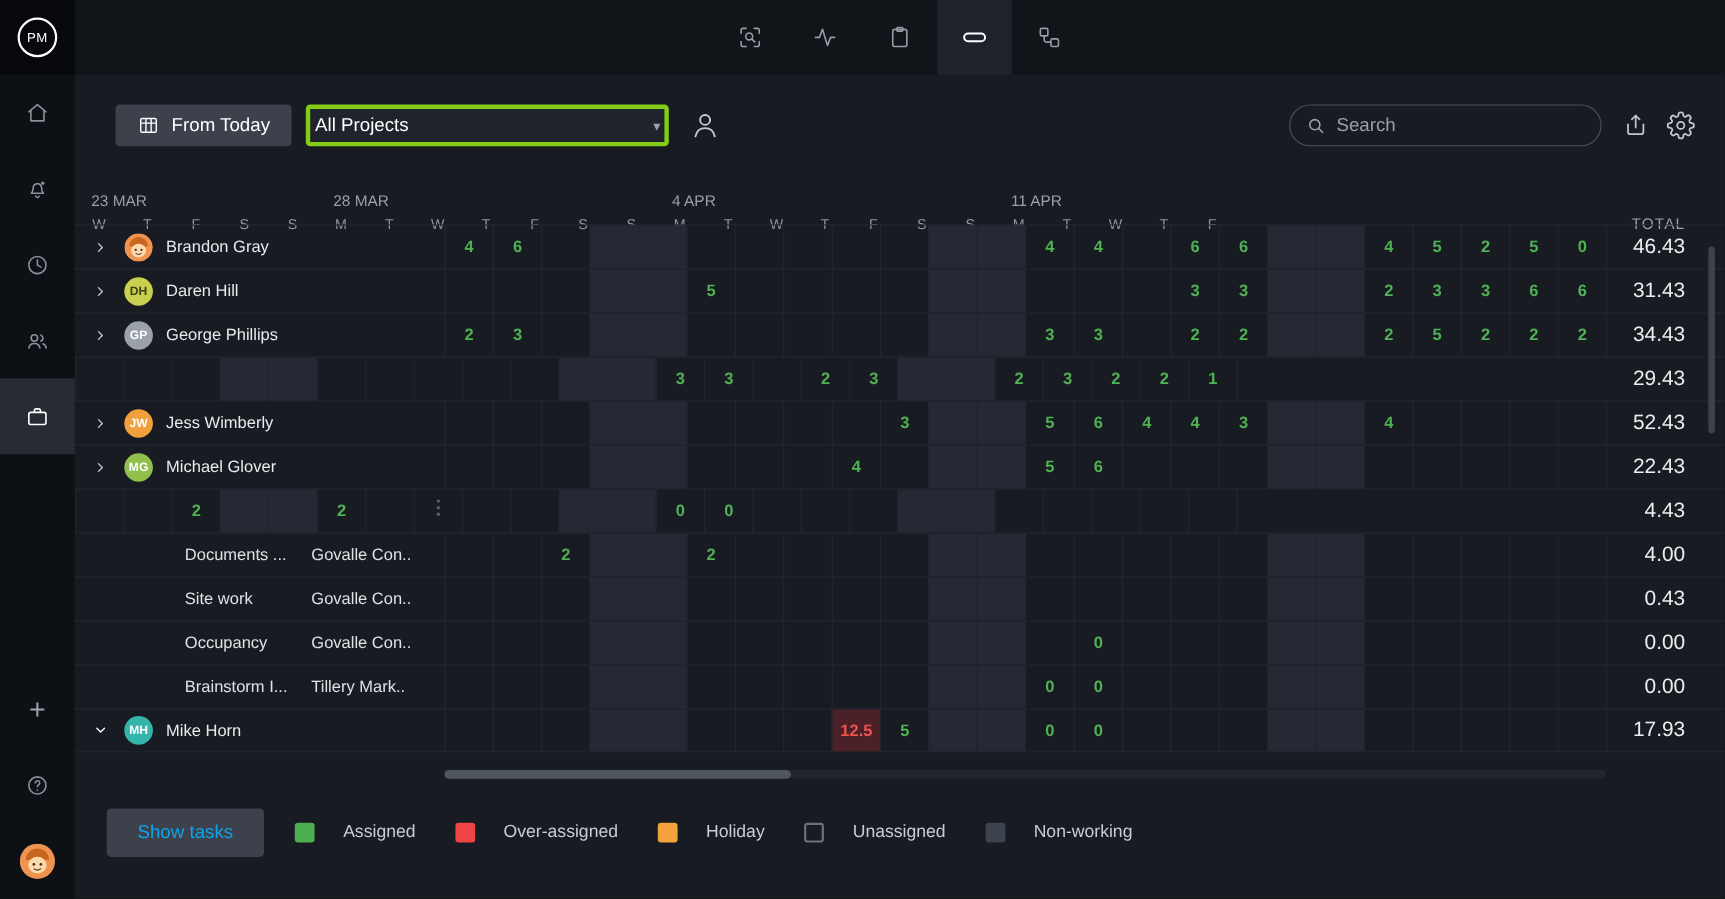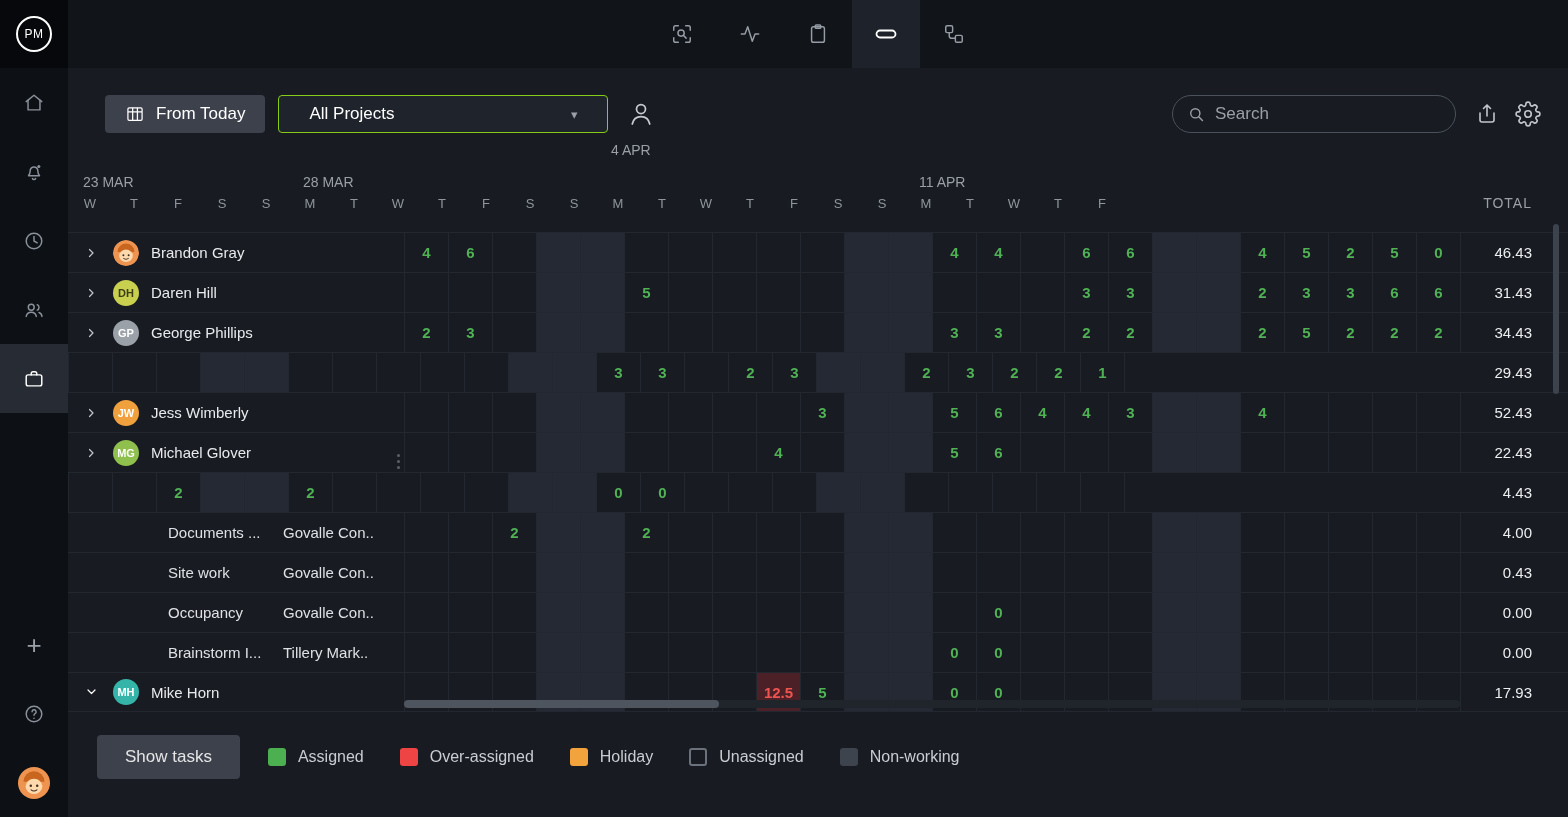--- a/index.html
+++ b/index.html
@@ -17,71 +17,71 @@
   .plus-glyph{font-size:26px;font-weight:400;color:#9aa0a8;line-height:1}
 
   
   .topbar{position:absolute;left:68px;top:0;right:0;height:68px;background:#111419;display:flex;justify-content:center;align-items:stretch;z-index:5}
   .top-tab{width:68px;display:flex;align-items:center;justify-content:center;color:#969ca5;cursor:pointer}
   .top-tab.selected{background:#1e222a;color:#fff}
 
   
   .controls{position:absolute;left:68px;top:68px;right:0;height:92px;background:#181b21;display:flex;align-items:center}
   .btn-from-today{margin-left:37px;height:38px;padding:0 20px;background:#3c414c;border:none;border-radius:4px;display:flex;align-items:center;gap:11px;color:#fff;font-size:17px;font-family:inherit;cursor:pointer;white-space:nowrap}
-  .dd-projects{margin-left:13px;width:330px;height:38px;background:#1f232b;border:1px solid #84cc16;border-radius:4px;display:flex;align-items:center;justify-content:space-between;padding:0 30px;font-size:17px;color:#fff;cursor:pointer}
+  .dd-projects{margin-left:13px;width:330px;height:38px;background:#1f232b;border:4px solid #84cc16;border-radius:4px;display:flex;align-items:center;justify-content:space-between;padding:0 4px;font-size:17px;color:#fff;cursor:pointer}
   .dd-caret{color:#9aa0a8;font-size:13px}
   .assignee-btn{margin-left:18px;background:none;border:none;cursor:pointer;display:flex;align-items:center;color:#c6cad0}
   .search{margin-left:auto;width:284px;height:38px;border:1px solid #4a515c;border-radius:19px;display:flex;align-items:center;padding:0 14px;gap:9px;color:#9aa0a6}
   .search input{background:transparent;border:none;outline:none;color:#dfe2e6;font-size:17px;width:100%;font-family:inherit}
   .search input::placeholder{color:#9aa0a6}
   .icon-btn{background:none;border:none;cursor:pointer;color:#c2c6cc;display:flex;align-items:center}
   .export-btn{margin-left:19px}
   .gear-btn{margin-left:16px;margin-right:27px}
 
   
   .grid-header{position:absolute;left:68px;top:160px;width:1500px;height:60px;display:flex}
   .name-header{width:336px;display:flex;align-items:flex-end;padding:0 0 9px 30px;color:#9aa0a6;font-size:13px;letter-spacing:1.6px}
   .days-header{width:1056px;display:flex}
   .hgroup{display:flex;flex-direction:column;justify-content:flex-end}
   .hgroup-label{color:#9aa0a6;font-size:14px;padding-left:15px;margin-bottom:6px;white-space:nowrap}
   .hdays{display:flex}
   .hday{width:44px;text-align:center;color:#8f959d;font-size:13px;padding-bottom:9px}
   .total-header{flex:1;display:flex;align-items:flex-end;justify-content:flex-end;padding:0 36px 9px 0;color:#9aa0a6;font-size:14px;letter-spacing:1px}
 
   
-  .grid-rows{position:absolute;left:68px;top:232px;width:1500px}
+  .grid-rows{position:absolute;left:68px;top:204px;width:1500px}
   .grid-row{display:flex;height:40px;border-top:1px solid #232830}
   .grid-row:last-child{border-bottom:1px solid #232830}
   .name-cell{width:336px;display:flex;align-items:center;position:relative;cursor:pointer}
   .chev{margin-left:17px;width:13px;display:flex;align-items:center;color:#c3c8cf}
   .chev.open{transform:rotate(90deg);color:#fff}
   .avatar{width:26px;height:26px;border-radius:50%;display:flex;align-items:center;justify-content:center;font-size:11px;font-weight:700;margin-left:15px;margin-right:12px;flex:0 0 26px;overflow:hidden}
   .avatar.face{background:transparent}
   .pname{font-size:15px;color:#e8eaed;white-space:nowrap}
   .task-name{position:absolute;left:100px;font-size:15px;color:#dfe1e5;white-space:nowrap}
   .task-project{position:absolute;left:215px;font-size:15px;color:#dfe1e5;white-space:nowrap}
   .cells{display:flex;width:1056px}
   .cell{width:44px;display:flex;align-items:center;justify-content:center;font-size:15px;font-weight:700;color:var(--assigned,#4fb254);border-left:1px solid #232830;cursor:pointer}
   .cell.weekend{background:#242933}
   .cell.over{background:var(--over_bg,#4b2127);color:var(--over_text,#ef5350)}
-  .total-cell{flex:1;display:flex;align-items:center;justify-content:flex-end;padding-right:36px;font-size:15px;color:#eceef0;border-left:1px solid #232830}
+  .total-cell{flex:1;display:flex;align-items:center;justify-content:flex-end;padding-right:36px;font-size:19px;color:#eceef0;border-left:1px solid #232830}
 
   
   .hscroll{position:absolute;left:404px;top:700px;width:1056px;height:8px;background:#20252c;border-radius:4px;cursor:pointer}
   .hthumb{width:315px;height:8px;background:#4e555f;border-radius:4px;cursor:grab}
   .vscroll{position:absolute;left:1553px;top:224px;width:6px;height:474px}
   .vthumb{width:6px;height:170px;background:#3c434c;border-radius:3px;cursor:grab}
   .resize-handle{position:absolute;left:394px;top:450px;width:8px;height:22px;display:flex;flex-direction:column;align-items:center;justify-content:center;gap:3px;cursor:col-resize}
   .resize-handle i{width:3px;height:3px;border-radius:50%;background:#5a616b;display:block}
 
   
   .footerbar{position:absolute;left:68px;top:734px;right:0;height:46px;display:flex;align-items:center}
-  .show-tasks{margin-left:29px;height:44px;padding:0 28px;background:#3c414c;border:none;border-radius:4px;color:#e5e5e5;font-size:17px;font-family:inherit;cursor:pointer}
+  .show-tasks{margin-left:29px;height:44px;padding:0 28px;background:#3c414c;border:none;border-radius:4px;color:#0ea5e9;font-size:17px;font-family:inherit;cursor:pointer}
   .legend{display:flex;align-items:center;margin-left:28px;gap:36px}
-  .legend-item{display:flex;align-items:center;gap:12px;font-size:16px;color:#c9cdd3}
+  .legend-item{display:flex;align-items:center;gap:26px;font-size:16px;color:#c9cdd3}
   .swatch{width:18px;height:18px;border-radius:3px;flex:0 0 18px}
   .swatch.outline{background:transparent !important;border:2px solid #6b727c}
   svg{display:block}
 </style>
 </head>
 <body>
 
 <div class="app">
 
   <aside class="sidebar">
@@ -272,21 +272,21 @@
           <div class="hdays">
             <div class="hday">M</div>
             <div class="hday">T</div>
             <div class="hday">W</div>
             <div class="hday">T</div>
             <div class="hday">F</div>
             <div class="hday">S</div>
             <div class="hday">S</div>
           </div>
         </div>
-        <div class="hgroup" style="width: 308px; gap: 32px;">
+        <div class="hgroup" style="width: 308px;">
           <div class="hgroup-label">4 APR</div>
           <div class="hdays">
             <div class="hday">M</div>
             <div class="hday">T</div>
             <div class="hday">W</div>
             <div class="hday">T</div>
             <div class="hday">F</div>
             <div class="hday">S</div>
             <div class="hday">S</div>
           </div>

